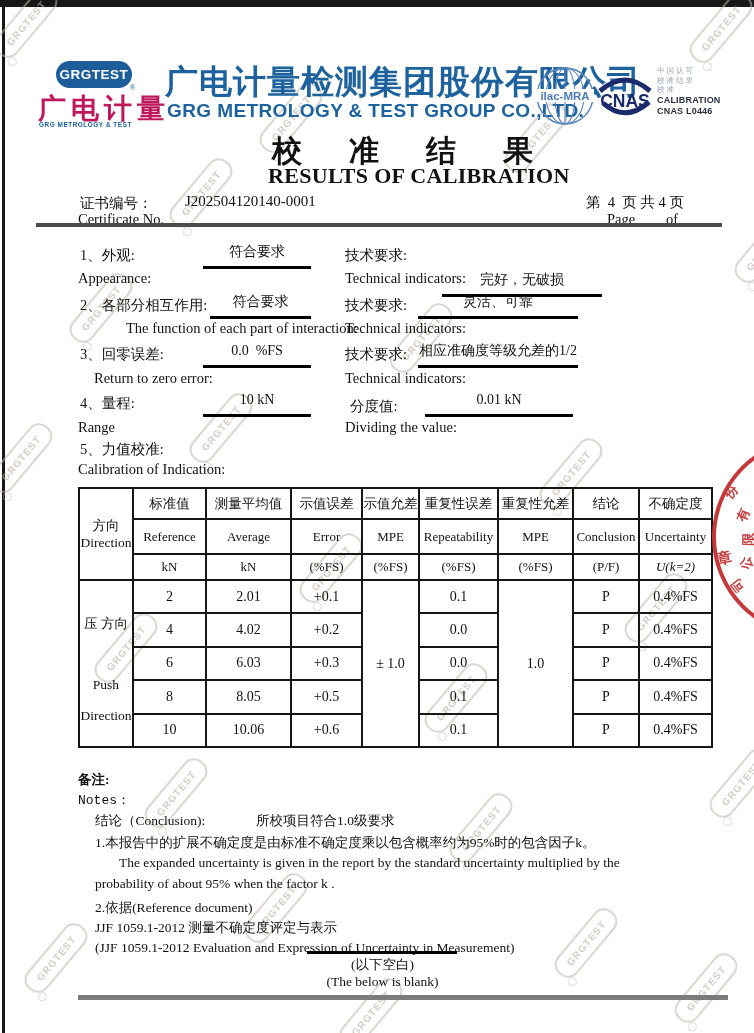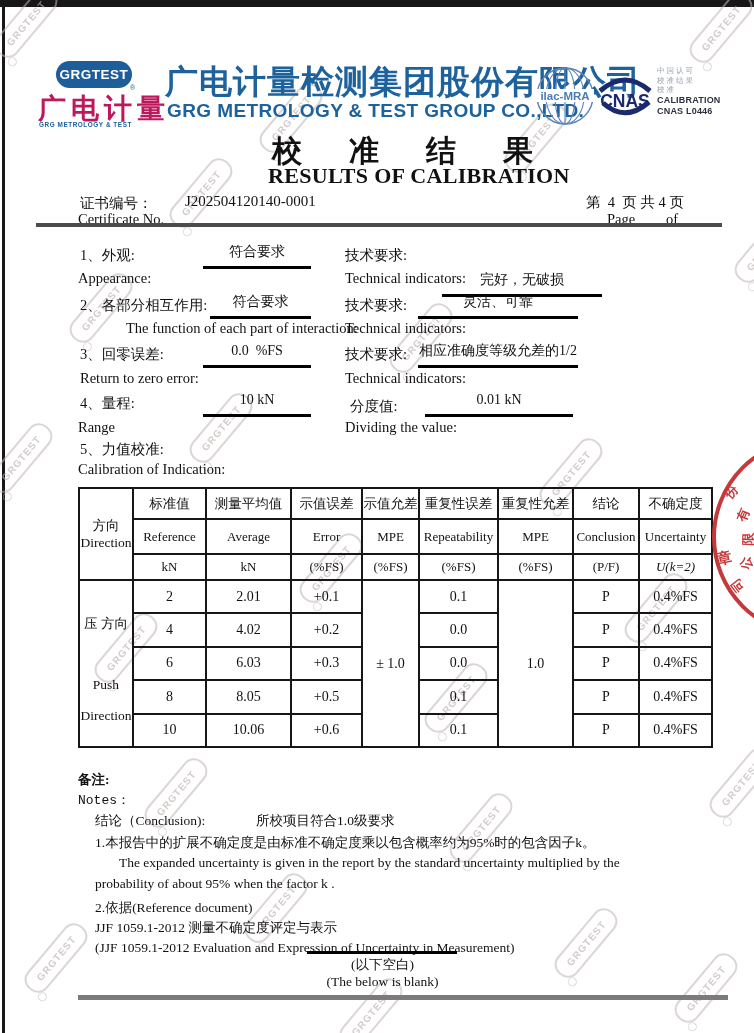--- a/index.html
+++ b/index.html
@@ -174,21 +174,21 @@
   <div class="abs fvalue" style="left:210px;top:292px;width:101px;">符合要求</div>
   <div class="abs flabel" style="left:345px;top:296px;">技术要求:</div>
   <div class="abs fvalue" style="left:418px;top:292px;width:160px;">灵活、可靠</div>
   <div class="abs fen" style="left:95px;top:320px;margin-left:31px;">The function of each part of interaction:</div>
   <div class="abs fen" style="left:345px;top:320px;">Technical indicators:</div>
 
   <div class="abs flabel" style="left:80px;top:345px;">3、回零误差:</div>
   <div class="abs fvalue" style="left:203px;top:341px;width:108px;">0.0  %FS</div>
   <div class="abs flabel" style="left:345px;top:345px;">技术要求:</div>
   <div class="abs fvalue" style="left:418px;top:341px;width:160px;">相应准确度等级允差的1/2</div>
-  <div class="abs fen" style="left:80px;top:370px;">Return to zero error:</div>
+  <div class="abs fen" style="left:94px;top:370px;">Return to zero error:</div>
   <div class="abs fen" style="left:345px;top:370px;">Technical indicators:</div>
 
   <div class="abs flabel" style="left:80px;top:394px;">4、量程:</div>
   <div class="abs fvalue" style="left:203px;top:390px;width:108px;">10 kN</div>
   <div class="abs flabel" style="left:350px;top:397px;">分度值:</div>
   <div class="abs fvalue" style="left:425px;top:390px;width:148px;">0.01 kN</div>
   <div class="abs fen" style="left:78px;top:419px;">Range</div>
   <div class="abs fen" style="left:345px;top:419px;">Dividing the value:</div>
 
   <div class="abs flabel" style="left:80px;top:440px;">5、力值校准:</div>

